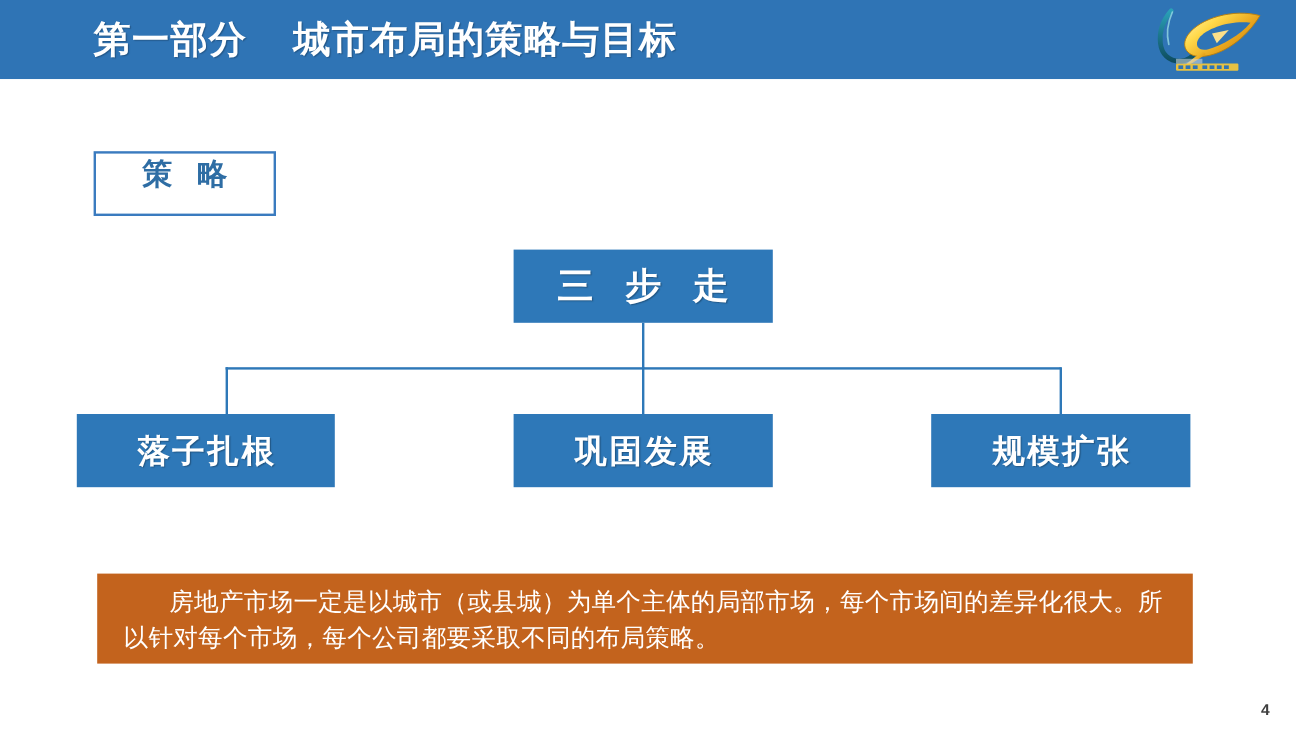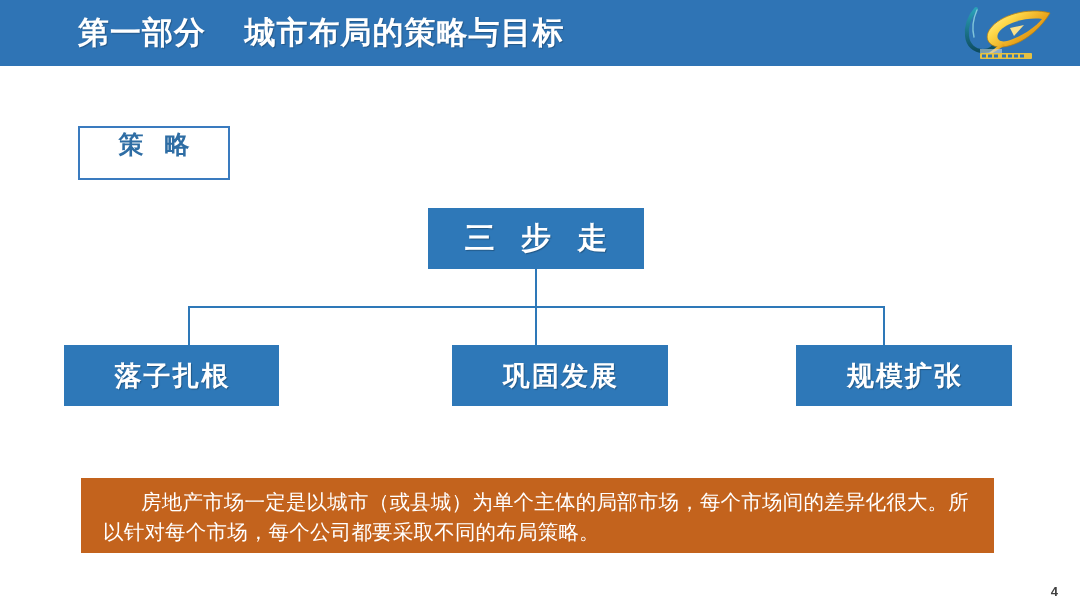--- a/index.html
+++ b/index.html
@@ -127,28 +127,26 @@
     left: 64px;
     top: 345px;
     width: 215px;
     height: 61px;
   }
   #node-child-1 {
     left: 428px;
     top: 345px;
     width: 216px;
     height: 61px;
-    margin-left: 24px;
   }
   #node-child-2 {
     left: 776px;
     top: 345px;
     width: 216px;
     height: 61px;
-    margin-left: 20px;
   }
   .node-child .node-label {
     font-size: 27px;
     letter-spacing: 2px;
     text-indent: 2px;
   }
 
   
   .conn {
     position: absolute;

